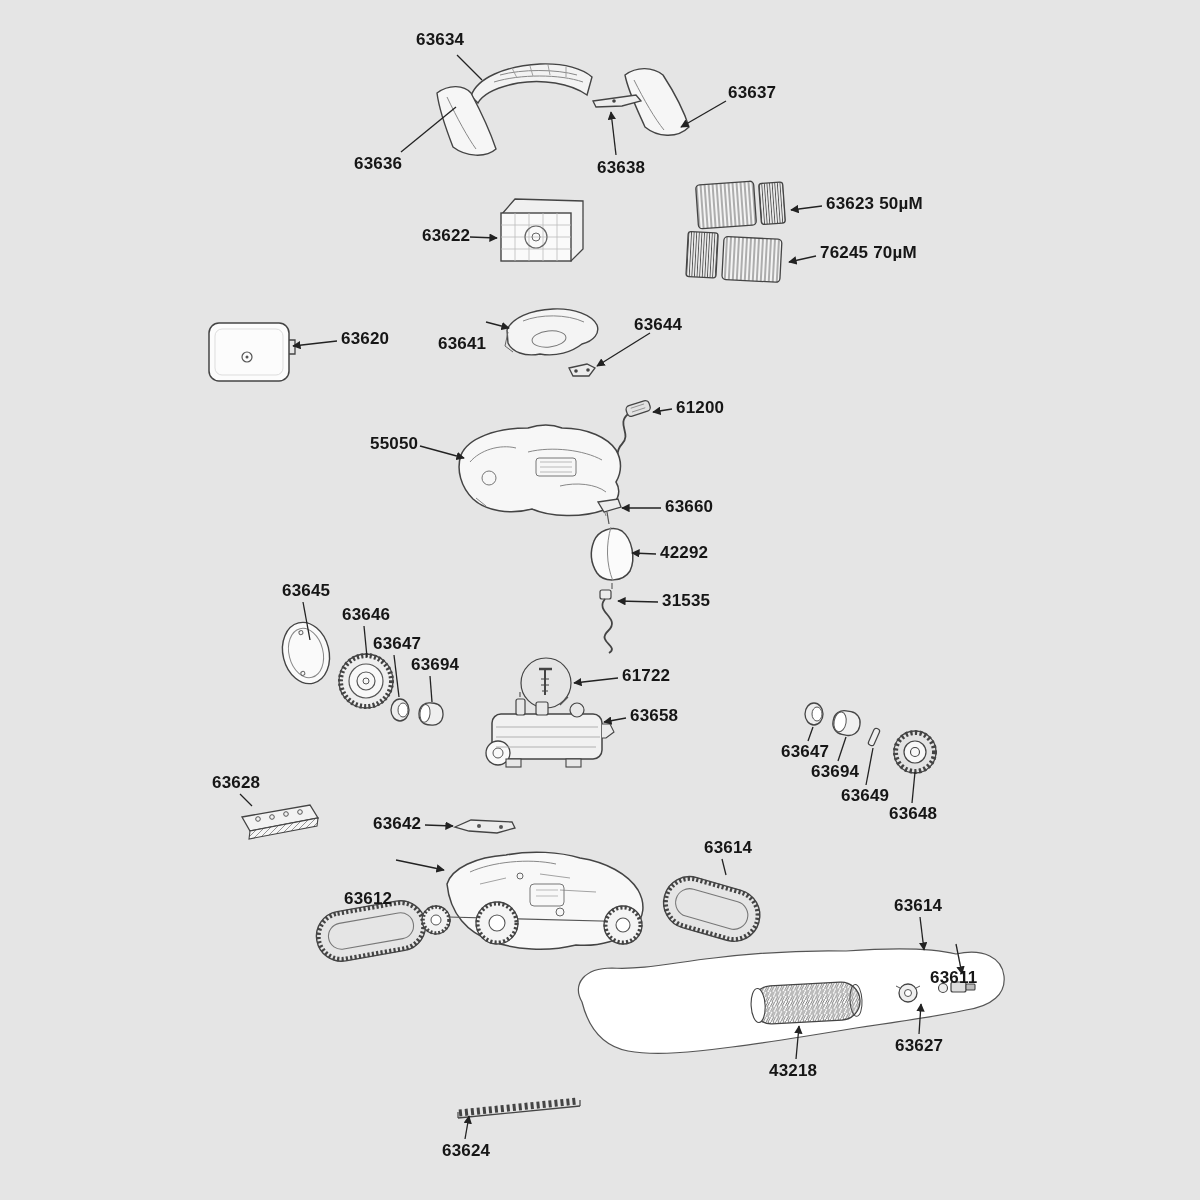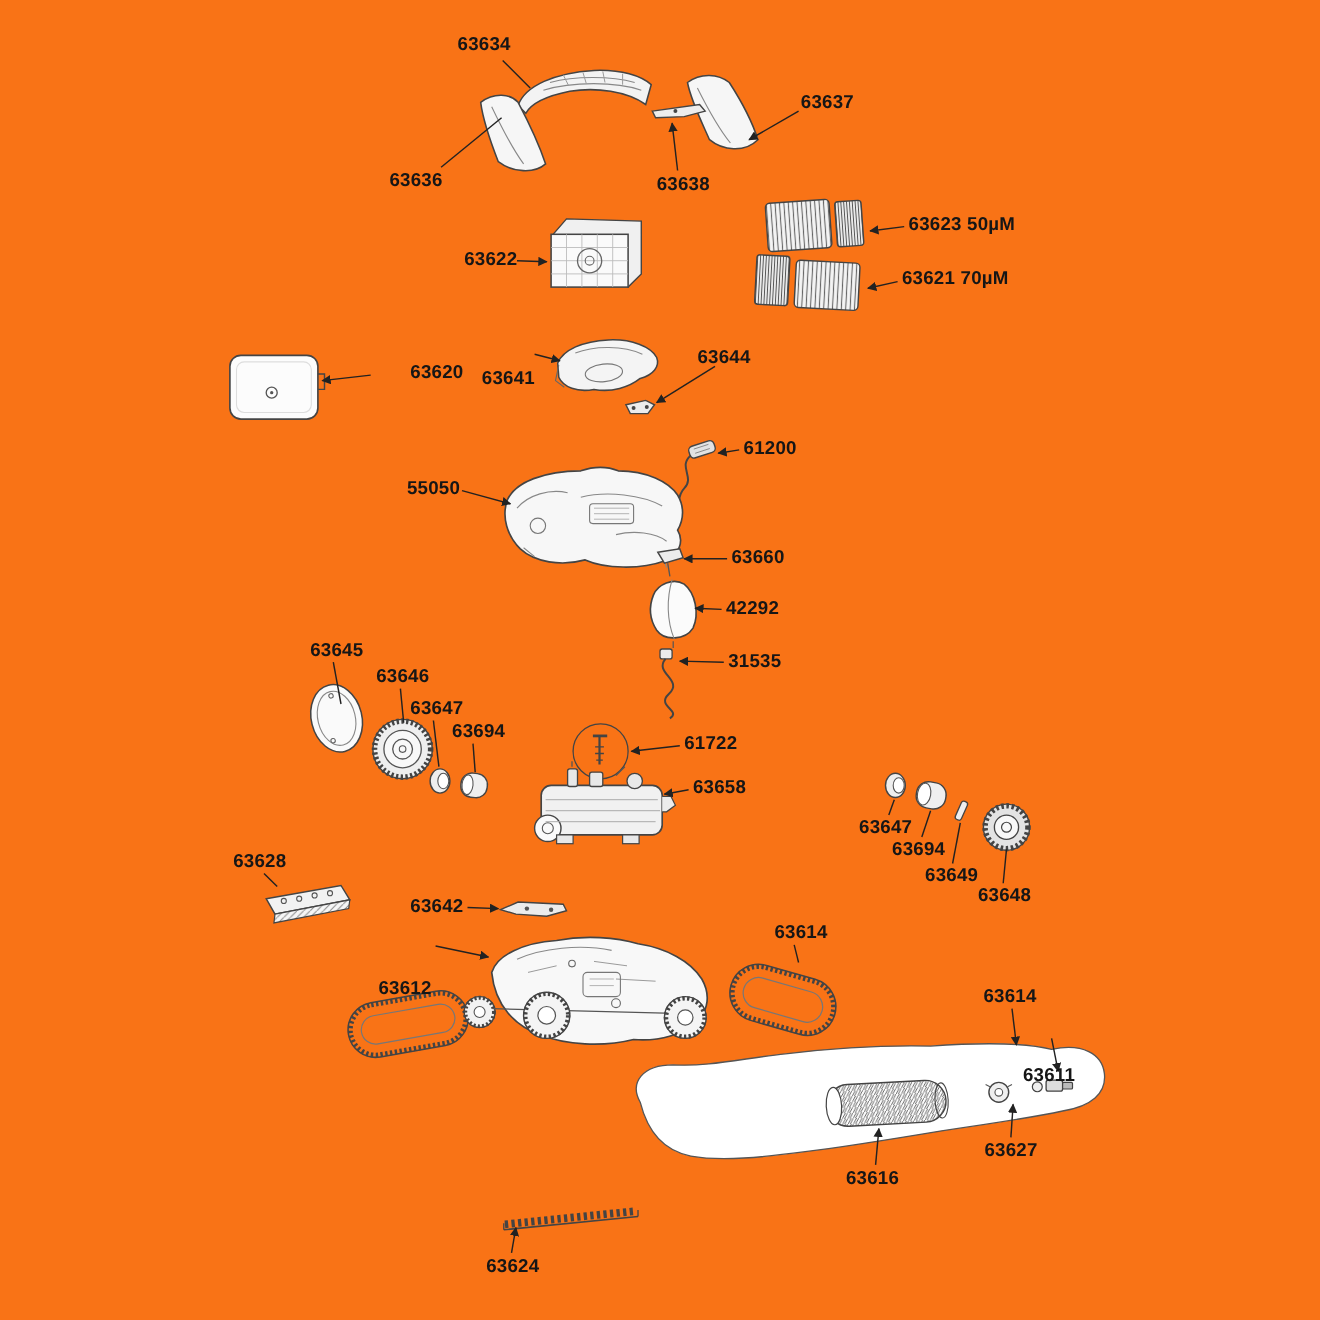--- a/index.html
+++ b/index.html
@@ -1,20 +1,20 @@
 <!DOCTYPE html>
 <html><head>
 <meta charset="utf-8">
 <style>
   html, body { margin: 0; padding: 0; background: #ffffff; }
   .canvas {
     position: relative;
     width: 1200px;
     height: 1200px;
-    background: #f97316;
+    background: #e5e5e5;
     font-family: "Liberation Sans", sans-serif;
     overflow: hidden;
   }
   #diagram-svg { position: absolute; left: 0; top: 0; }
   #labels { position: absolute; left: 0; top: 0; width: 1200px; height: 1200px; pointer-events: none; }
   .part-label {
     position: absolute;
     font-weight: bold;
     font-size: 17px;
     line-height: 20px;
@@ -326,24 +326,24 @@
       </g>
   </svg>
 
   <div id="labels">
       <div class="part-label" style="left: 416px; top: 30px; color: rgb(22, 22, 22);">63634</div>
       <div class="part-label" style="left: 728px; top: 83px; color: rgb(22, 22, 22);">63637</div>
       <div class="part-label" style="left: 354px; top: 154px; color: rgb(22, 22, 22);">63636</div>
       <div class="part-label" style="left: 597px; top: 158px; color: rgb(22, 22, 22);">63638</div>
       <div class="part-label" style="left: 826px; top: 194px; color: rgb(22, 22, 22);">63623 50µM</div>
       <div class="part-label" style="left: 422px; top: 226px; color: rgb(22, 22, 22);">63622</div>
-      <div class="part-label" style="left: 820px; top: 243px; color: rgb(22, 22, 22);">63621 70µM</div>
+      <div class="part-label" style="left: 820px; top: 243px; color: rgb(22, 22, 22);">76245 70µM</div>
       <div class="part-label" style="left: 438px; top: 310px; color: rgb(22, 22, 22); margin-top: 24px;">63641</div>
       <div class="part-label" style="left: 634px; top: 315px; color: rgb(22, 22, 22);">63644</div>
-      <div class="part-label" style="left: 341px; top: 329px; color: rgb(22, 22, 22); margin-left: 32px;">63620</div>
+      <div class="part-label" style="left: 341px; top: 329px; color: rgb(22, 22, 22);">63620</div>
       <div class="part-label" style="left: 676px; top: 398px; color: rgb(22, 22, 22);">61200</div>
       <div class="part-label" style="left: 370px; top: 434px; color: rgb(22, 22, 22);">55050</div>
       <div class="part-label" style="left: 665px; top: 497px; color: rgb(22, 22, 22);">63660</div>
       <div class="part-label" style="left: 660px; top: 543px; color: rgb(22, 22, 22);">42292</div>
       <div class="part-label" style="left: 662px; top: 591px; color: rgb(22, 22, 22);">31535</div>
       <div class="part-label" style="left: 282px; top: 581px; color: rgb(22, 22, 22);">63645</div>
       <div class="part-label" style="left: 342px; top: 605px; color: rgb(22, 22, 22);">63646</div>
       <div class="part-label" style="left: 373px; top: 634px; color: rgb(22, 22, 22);">63647</div>
       <div class="part-label" style="left: 411px; top: 655px; color: rgb(22, 22, 22);">63694</div>
       <div class="part-label" style="left: 622px; top: 666px; color: rgb(22, 22, 22);">61722</div>
@@ -352,17 +352,17 @@
       <div class="part-label" style="left: 811px; top: 762px; color: rgb(22, 22, 22);">63694</div>
       <div class="part-label" style="left: 841px; top: 786px; color: rgb(22, 22, 22);">63649</div>
       <div class="part-label" style="left: 889px; top: 804px; color: rgb(22, 22, 22);">63648</div>
       <div class="part-label" style="left: 212px; top: 773px; color: rgb(22, 22, 22);">63628</div>
       <div class="part-label" style="left: 373px; top: 814px; color: rgb(22, 22, 22);">63642</div>
       <div class="part-label" style="left: 344px; top: 848px; color: rgb(22, 22, 22); margin-top: 41px;">63612</div>
       <div class="part-label" style="left: 704px; top: 838px; color: rgb(22, 22, 22);">63614</div>
       <div class="part-label" style="left: 894px; top: 896px; color: rgb(22, 22, 22);">63614</div>
       <div class="part-label" style="left: 930px; top: 924px; color: rgb(22, 22, 22); margin-top: 44px;">63611</div>
       <div class="part-label" style="left: 895px; top: 1036px; color: rgb(22, 22, 22);">63627</div>
-      <div class="part-label" style="left: 769px; top: 1061px; color: rgb(22, 22, 22);">63616</div>
+      <div class="part-label" style="left: 769px; top: 1061px; color: rgb(22, 22, 22);">43218</div>
       <div class="part-label" style="left: 442px; top: 1141px; color: rgb(22, 22, 22);">63624</div>
     </div>
 
 </div>
 
 </body></html>

